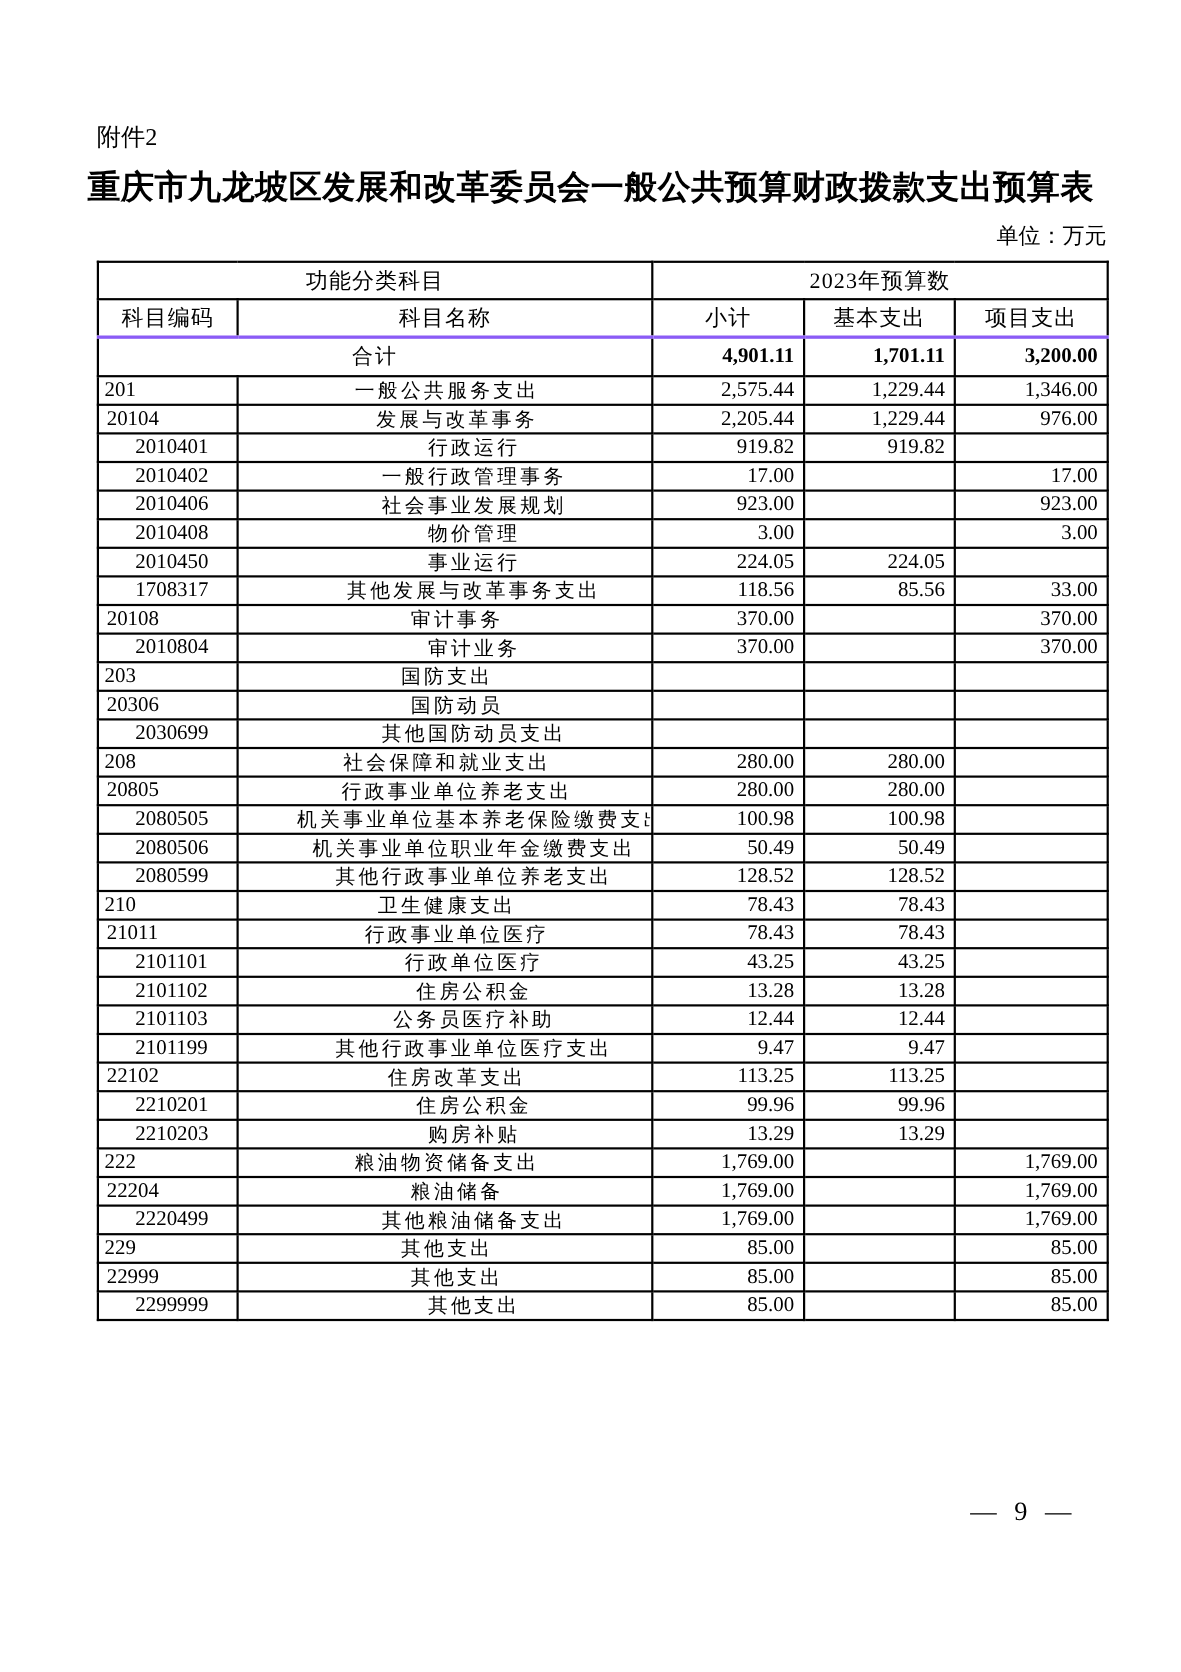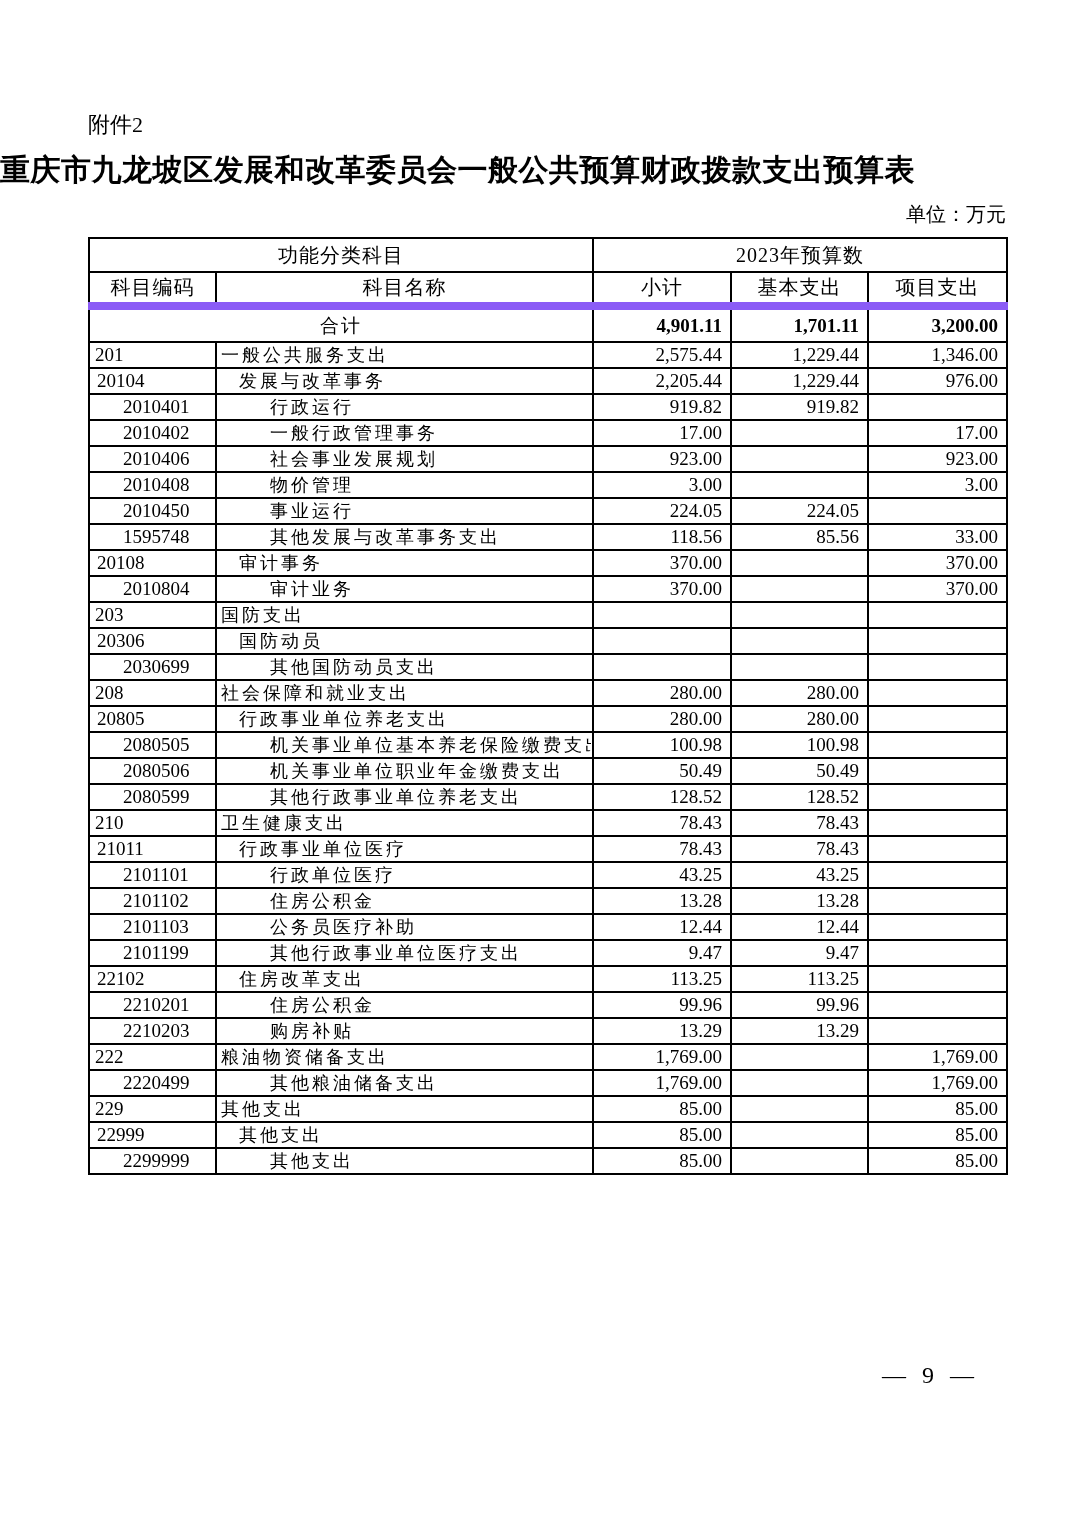--- a/index.html
+++ b/index.html
@@ -9,20 +9,21 @@
     position: relative;
     font-family: "Liberation Serif", "DejaVu Serif", serif;
     color: #000;
   }
   .attachment {
     position: absolute; left: 88px; top: 110px;
     font-size: 22px;
   }
   .doc-title {
     position: absolute; left: 0; top: 150px; width: 100%;
+    text-align: center;
     font-family: "Liberation Sans", "DejaVu Sans", sans-serif;
     font-weight: bold; font-size: 30px;
     letter-spacing: 0.5px;
   }
   .unit-note {
     position: absolute; top: 201px; right: 68px;
     font-size: 20px;
   }
   table.budget {
     position: absolute; left: 88px; top: 237px;
@@ -32,29 +33,29 @@
   table.budget th, table.budget td {
     border: 2px solid #000;
     overflow: hidden; white-space: nowrap;
     vertical-align: middle;
   }
   thead th {
     font-size: 20px; font-weight: normal;
     text-align: center; height: 34px;
     letter-spacing: 1px;
   }
-  thead tr.hdr2 th { border-bottom: 8px solid #8b5cf6; }
+  thead tr.hdr2 th { border-bottom: 3px solid #8b5cf6; }
   tr.total-row { height: 36px; }
   tr.total-row td.total-name {
     text-align: center; font-size: 19px; letter-spacing: 2px;
   }
   tr.total-row td.num { font-weight: bold; }
   tbody tr.data { height: 25px; }
   td.code { font-size: 19px; padding-left: 5px; text-align: left; }
-  td.name { font-size: 18px; padding-left: 4px; text-align: left; letter-spacing: 3px; }
+  td.name { font-size: 18px; padding-left: 4px; text-align: center; letter-spacing: 3px; }
   tr.lvl2 td.code { padding-left: 7px; }
   tr.lvl3 td.code { padding-left: 33px; }
   tr.lvl2 td.name { padding-left: 22px; }
   tr.lvl3 td.name { padding-left: 53px; border-radius: 11px; }
   td.num {
     text-align: right; padding-right: 8px;
     font-size: 19px;
   }
   .page-num {
     position: absolute; top: 1362px; left: 853px; width: 150px;
@@ -142,21 +143,21 @@
         <td class="num">3.00</td>
       </tr>
       <tr class="data lvl3">
         <td class="code">2010450</td>
         <td class="name">事业运行</td>
         <td class="num">224.05</td>
         <td class="num">224.05</td>
         <td class="num"></td>
       </tr>
       <tr class="data lvl3">
-        <td class="code">1595748</td>
+        <td class="code">1708317</td>
         <td class="name">其他发展与改革事务支出</td>
         <td class="num">118.56</td>
         <td class="num">85.56</td>
         <td class="num">33.00</td>
       </tr>
       <tr class="data lvl2">
         <td class="code">20108</td>
         <td class="name">审计事务</td>
         <td class="num">370.00</td>
         <td class="num"></td>
@@ -288,20 +289,27 @@
         <td class="num">13.29</td>
         <td class="num"></td>
       </tr>
       <tr class="data lvl1">
         <td class="code">222</td>
         <td class="name">粮油物资储备支出</td>
         <td class="num">1,769.00</td>
         <td class="num"></td>
         <td class="num">1,769.00</td>
       </tr>
+      <tr class="data lvl2">
+        <td class="code">22204</td>
+        <td class="name">粮油储备</td>
+        <td class="num">1,769.00</td>
+        <td class="num"></td>
+        <td class="num">1,769.00</td>
+      </tr>
       <tr class="data lvl3">
         <td class="code">2220499</td>
         <td class="name">其他粮油储备支出</td>
         <td class="num">1,769.00</td>
         <td class="num"></td>
         <td class="num">1,769.00</td>
       </tr>
       <tr class="data lvl1">
         <td class="code">229</td>
         <td class="name">其他支出</td>

